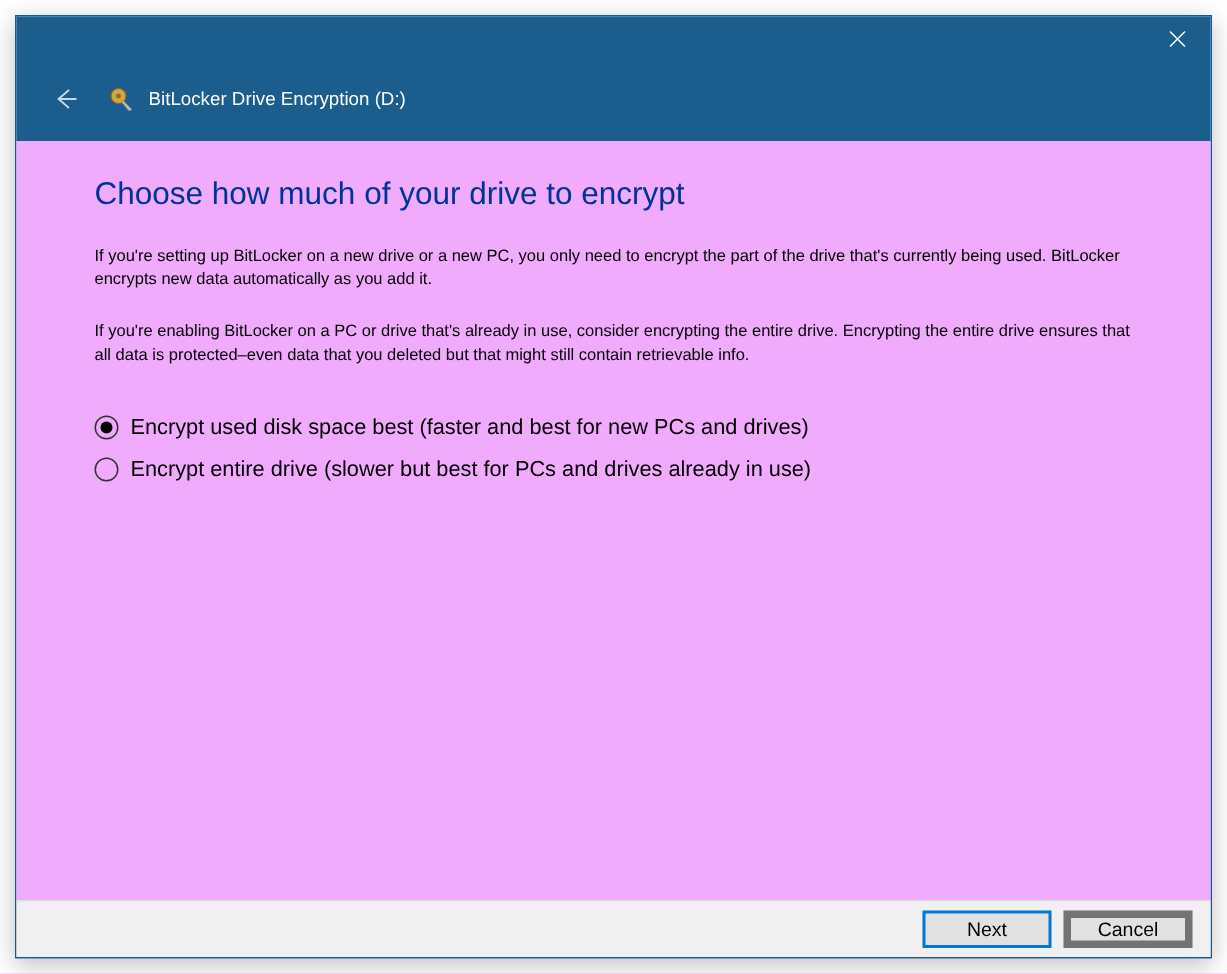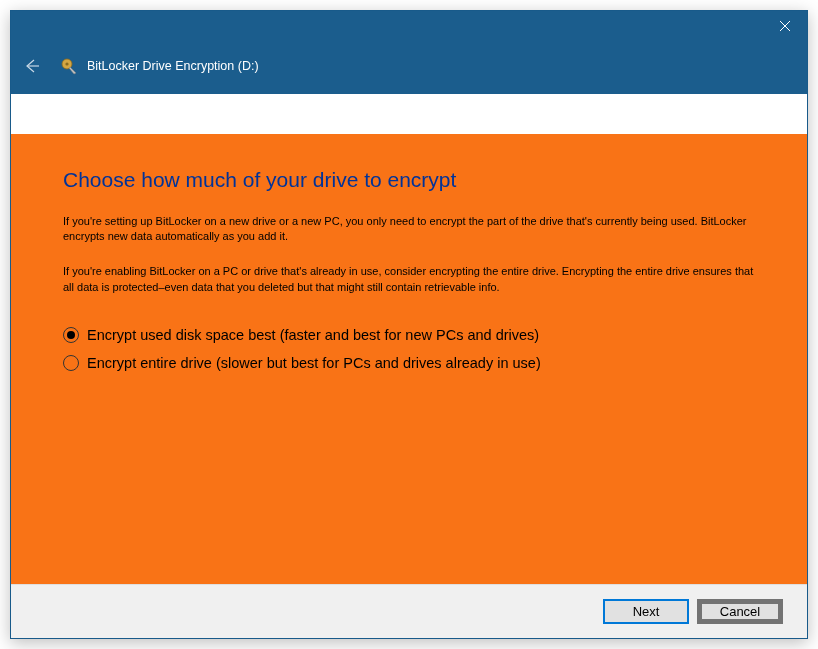--- a/index.html
+++ b/index.html
@@ -24,21 +24,21 @@
       display: flex;
       flex-direction: column;
       background: #ffffff;
     }
     .titlebar {
       height: 83px;
       background: #1b5d8d;
       position: relative;
       display: flex;
       align-items: center;
-      padding-left: 0;
+      padding-left: 12px;
     }
     .close-btn {
       position: absolute;
       top: 0;
       right: 0;
       width: 45px;
       height: 30px;
       display: flex;
       align-items: center;
       justify-content: center;
@@ -76,24 +76,23 @@
     }
     .titlebar-text {
       color: #ffffff;
       font-size: 12.5px;
       margin-left: 8px;
       margin-top: 26px;
       font-weight: 400;
     }
     .content {
       flex: 1;
-      padding: 34px 52px 0 52px;
-      background: #f97316;
+      padding: 24px 52px 0 52px;
+      background: #f0abfc;
       color: #000000;
-      margin-top: 40px;
     }
     .heading {
       color: #003399;
       font-size: 21px;
       font-weight: 400;
       margin-bottom: 22px;
     }
     .paragraph {
       font-size: 11px;
       line-height: 1.38;
@@ -121,27 +120,27 @@
       justify-content: center;
       flex-shrink: 0;
     }
     .radio-inner {
       width: 8px;
       height: 8px;
       border-radius: 50%;
       background: #000000;
     }
     .footer {
-      height: 54px;
+      height: 38px;
       background: #f0f0f0;
       border-top: 1px solid #dfdfdf;
       display: flex;
       align-items: center;
       justify-content: flex-end;
-      padding-right: 24px;
+      padding-right: 12px;
       gap: 8px;
     }
     .btn {
       min-width: 86px;
       height: 25px;
       font-size: 13px;
       font-family: inherit;
       background: #e1e1e1;
       border: 5px solid #737373;
       cursor: pointer;

